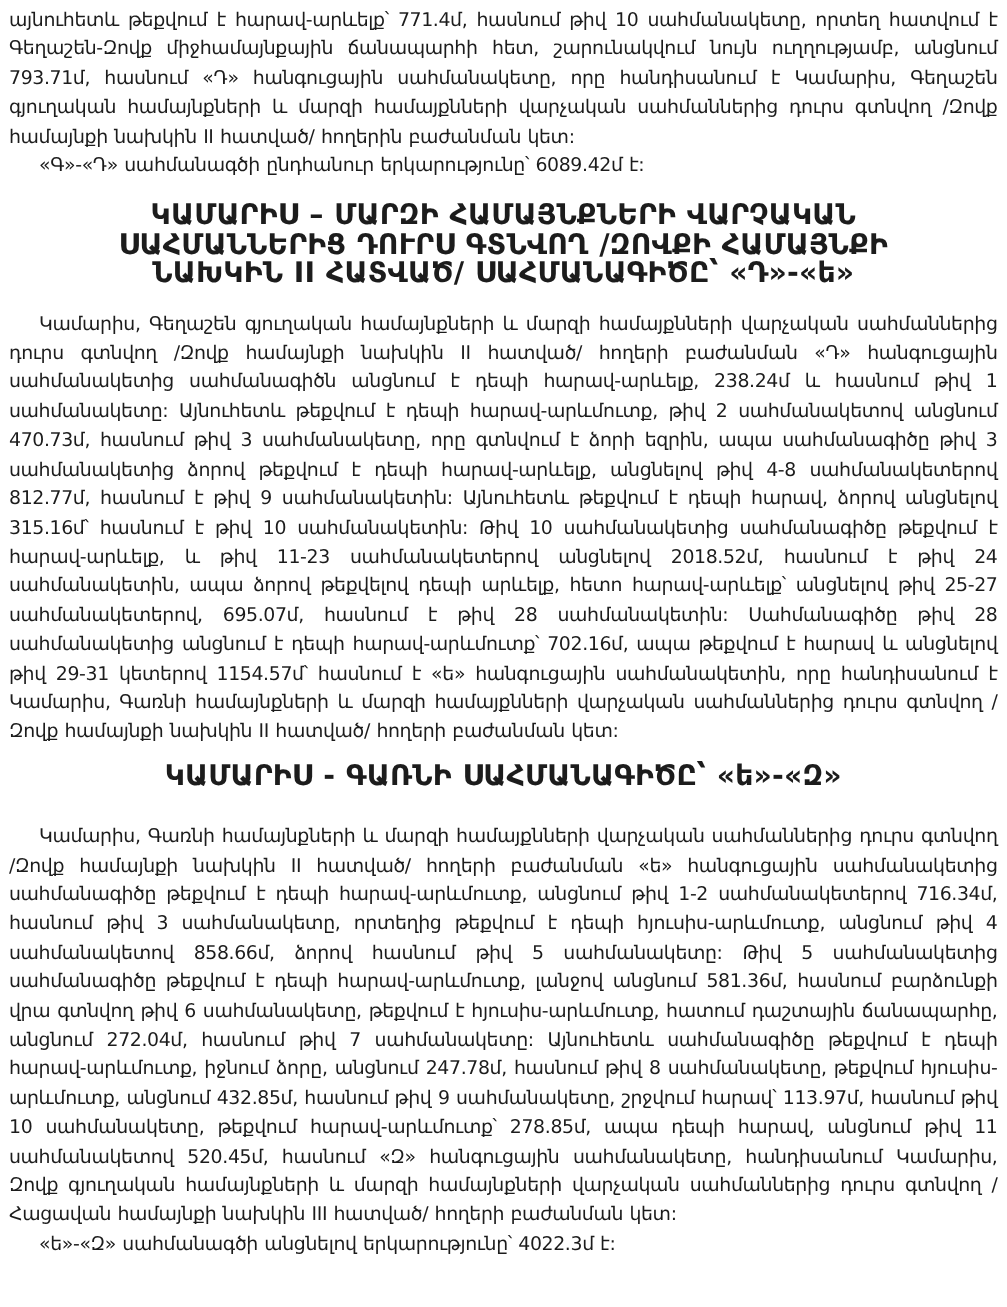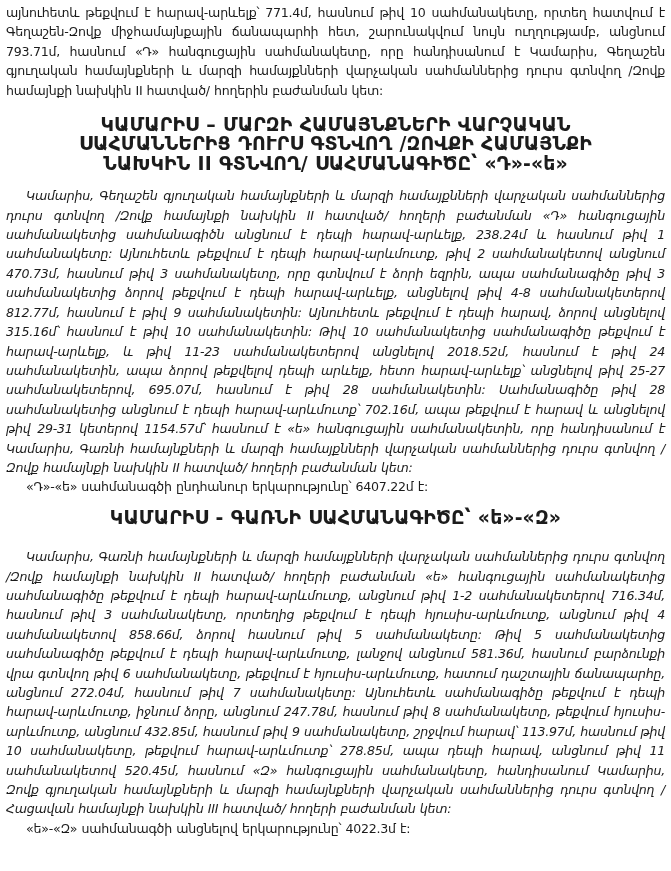--- a/index.html
+++ b/index.html
@@ -21,21 +21,20 @@
     overflow: hidden;
     letter-spacing: -0.25px;
     word-spacing: 0.5px;
   }
   .para {
     margin: 0;
     text-align: justify;
   }
   .indent {
     text-indent: 20px;
-    font-style: italic;
   }
   .note {
     margin: 0;
     text-align: left;
     text-indent: 20px;
   }
   .heading {
     font-weight: bold;
     text-align: center;
     margin: 15px 0 13px 0;
@@ -49,26 +48,26 @@
     margin-bottom: 20px;
   }
 </style>
 </head>
 <body>
 
 <div class="page">
 
   <p class="para">այնուհետև թեքվում է հարավ-արևելք՝ 771.4մ, հասնում  թիվ 10 սահմանակետը,  որտեղ հատվում է Գեղաշեն-Զովք միջհամայնքային ճանապարհի հետ, շարունակվում նույն ուղղությամբ, անցնում 793.71մ, հասնում «Դ» հանգուցային սահմանակետը, որը հանդիսանում է Կամարիս, Գեղաշեն գյուղական համայնքների և մարզի համայքնների վարչական սահմաններից դուրս գտնվող /Զովք համայնքի նախկին II հատված/ հողերին բաժանման կետ:</p>
 
+  <p class="note">«Գ»-«Դ» սահմանագծի ընդհանուր երկարությունը՝ 6089.42մ է:</p>
 
-  <h2 class="heading heading-wide">ԿԱՄԱՐԻՍ – ՄԱՐԶԻ ՀԱՄԱՅՆՔՆԵՐԻ  ՎԱՐՉԱԿԱՆ ՍԱՀՄԱՆՆԵՐԻՑ  ԴՈՒՐՍ   ԳՏՆՎՈՂ /ԶՈՎՔԻ ՀԱՄԱՅՆՔԻ ՆԱԽԿԻՆ  II  ԳՏՆՎՈՂ/  ՍԱՀՄԱՆԱԳԻԾԸ՝  «Դ»-«ե»</h2>
+  <h2 class="heading heading-wide">ԿԱՄԱՐԻՍ – ՄԱՐԶԻ ՀԱՄԱՅՆՔՆԵՐԻ  ՎԱՐՉԱԿԱՆ ՍԱՀՄԱՆՆԵՐԻՑ  ԴՈՒՐՍ   ԳՏՆՎՈՂ /ԶՈՎՔԻ ՀԱՄԱՅՆՔԻ ՆԱԽԿԻՆ  II  ՀԱՏՎԱԾ/  ՍԱՀՄԱՆԱԳԻԾԸ՝  «Դ»-«ե»</h2>
 
   <p class="para indent">Կամարիս, Գեղաշեն գյուղական համայնքների և մարզի համայքնների վարչական սահմաններից դուրս գտնվող /Զովք համայնքի նախկին II հատված/ հողերի բաժանման «Դ» հանգուցային սահմանակետից սահմանագիծն անցնում է դեպի հարավ-արևելք, 238.24մ և հասնում  թիվ 1 սահմանակետը: Այնուհետև թեքվում է դեպի հարավ-արևմուտք, թիվ 2 սահմանակետով անցնում 470.73մ, հասնում թիվ 3 սահմանակետը, որը գտնվում է ձորի եզրին, ապա սահմանագիծը թիվ 3 սահմանակետից ձորով թեքվում է դեպի հարավ-արևելք, անցնելով թիվ 4-8 սահմանակետերով 812.77մ, հասնում  է թիվ 9 սահմանակետին: Այնուհետև թեքվում է դեպի հարավ, ձորով անցնելով 315.16մ՝ հասնում  է թիվ 10 սահմանակետին: Թիվ 10 սահմանակետից սահմանագիծը թեքվում է հարավ-արևելք, և թիվ 11-23 սահմանակետերով անցնելով 2018.52մ, հասնում  է թիվ 24 սահմանակետին, ապա ձորով թեքվելով դեպի արևելք, հետո հարավ-արևելք՝ անցնելով թիվ 25-27 սահմանակետերով, 695.07մ, հասնում է թիվ 28 սահմանակետին: Սահմանագիծը թիվ 28 սահմանակետից անցնում է դեպի հարավ-արևմուտք՝ 702.16մ, ապա թեքվում է հարավ և անցնելով թիվ 29-31 կետերով 1154.57մ՝ հասնում է «ե» հանգուցային սահմանակետին, որը հանդիսանում է Կամարիս, Գառնի համայնքների և մարզի համայքնների վարչական սահմաններից դուրս գտնվող /Զովք համայնքի նախկին II հատված/ հողերի բաժանման կետ:</p>
 
-  <p class="note">«Դ»-«ե» սահմանագծի ընդհանուր երկարությունը՝ 6407.22մ է:</p>
 
   <h2 class="heading heading-gap">ԿԱՄԱՐԻՍ - ԳԱՌՆԻ  ՍԱՀՄԱՆԱԳԻԾԸ՝   «ե»-«Զ»</h2>
 
   <p class="para indent">Կամարիս, Գառնի համայնքների և մարզի համայքնների վարչական սահմաններից դուրս գտնվող /Զովք համայնքի նախկին II հատված/ հողերի բաժանման «ե» հանգուցային սահմանակետից սահմանագիծը թեքվում է դեպի հարավ-արևմուտք, անցնում թիվ 1-2 սահմանակետերով 716.34մ, հասնում թիվ 3 սահմանակետը, որտեղից  թեքվում է դեպի հյուսիս-արևմուտք, անցնում  թիվ 4 սահմանակետով 858.66մ, ձորով հասնում թիվ 5 սահմանակետը: Թիվ 5 սահմանակետից  սահմանագիծը թեքվում է դեպի հարավ-արևմուտք, լանջով անցնում 581.36մ, հասնում բարձունքի վրա գտնվող թիվ 6 սահմանակետը, թեքվում է հյուսիս-արևմուտք, հատում դաշտային ճանապարհը, անցնում 272.04մ, հասնում թիվ 7 սահմանակետը: Այնուհետև սահմանագիծը թեքվում է դեպի հարավ-արևմուտք, իջնում ձորը, անցնում 247.78մ, հասնում թիվ 8 սահմանակետը, թեքվում հյուսիս-արևմուտք, անցնում 432.85մ, հասնում թիվ 9 սահմանակետը, շրջվում հարավ՝ 113.97մ, հասնում  թիվ 10 սահմանակետը, թեքվում հարավ-արևմուտք՝ 278.85մ, ապա դեպի հարավ, անցնում թիվ 11 սահմանակետով  520.45մ, հասնում «Զ» հանգուցային սահմանակետը, հանդիսանում  Կամարիս, Զովք գյուղական համայնքների և մարզի համայնքների վարչական սահմաններից դուրս գտնվող /Հացավան  համայնքի նախկին III հատված/ հողերի  բաժանման կետ:</p>
 
   <p class="note">«ե»-«Զ» սահմանագծի անցնելով երկարությունը՝ 4022.3մ է:</p>
 
 </div>
 
 </body></html>

